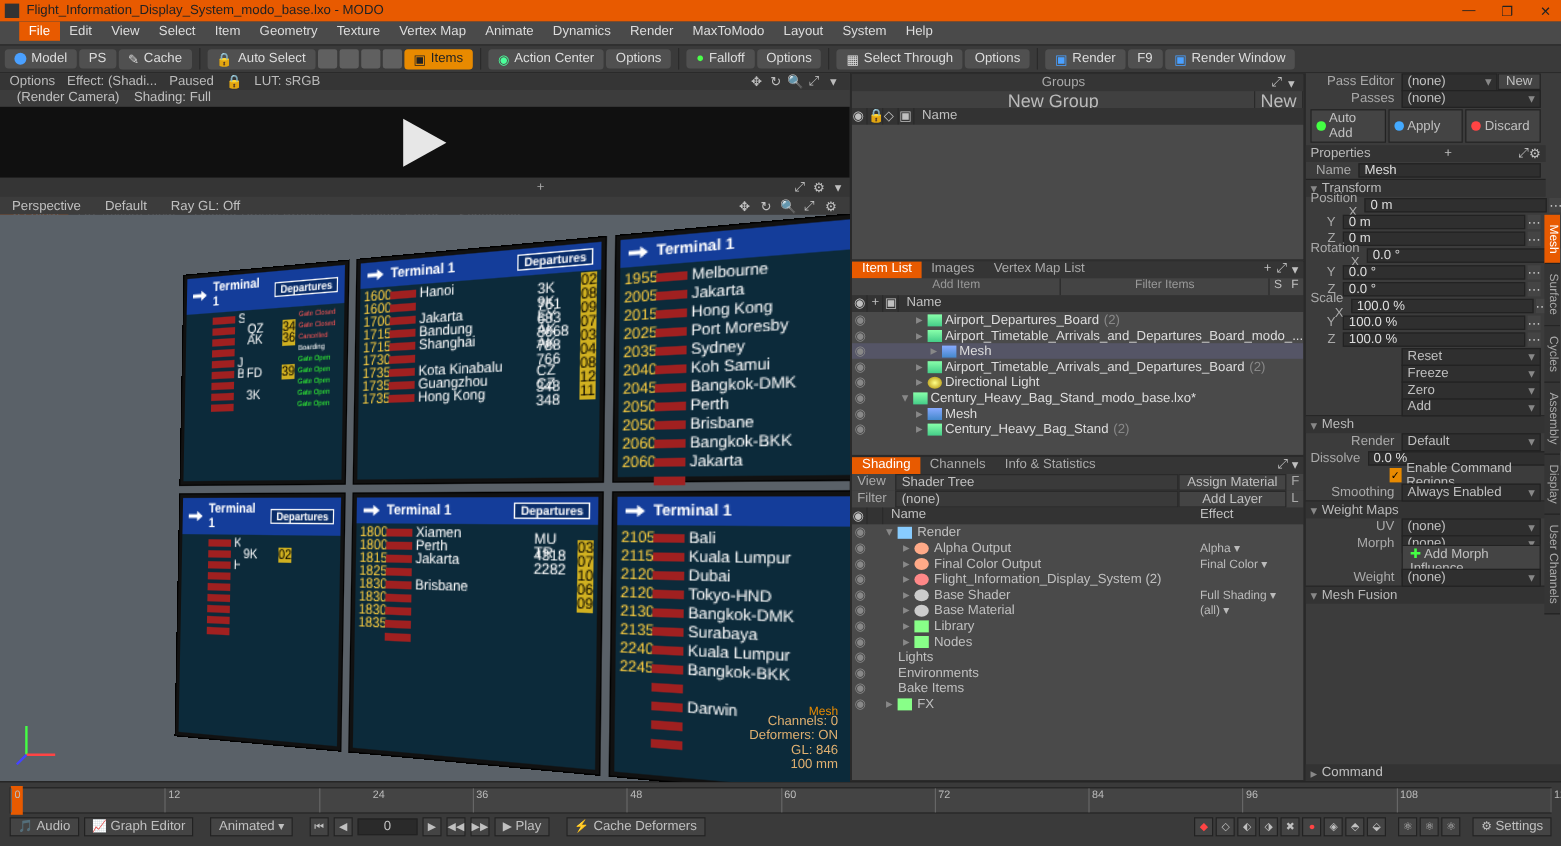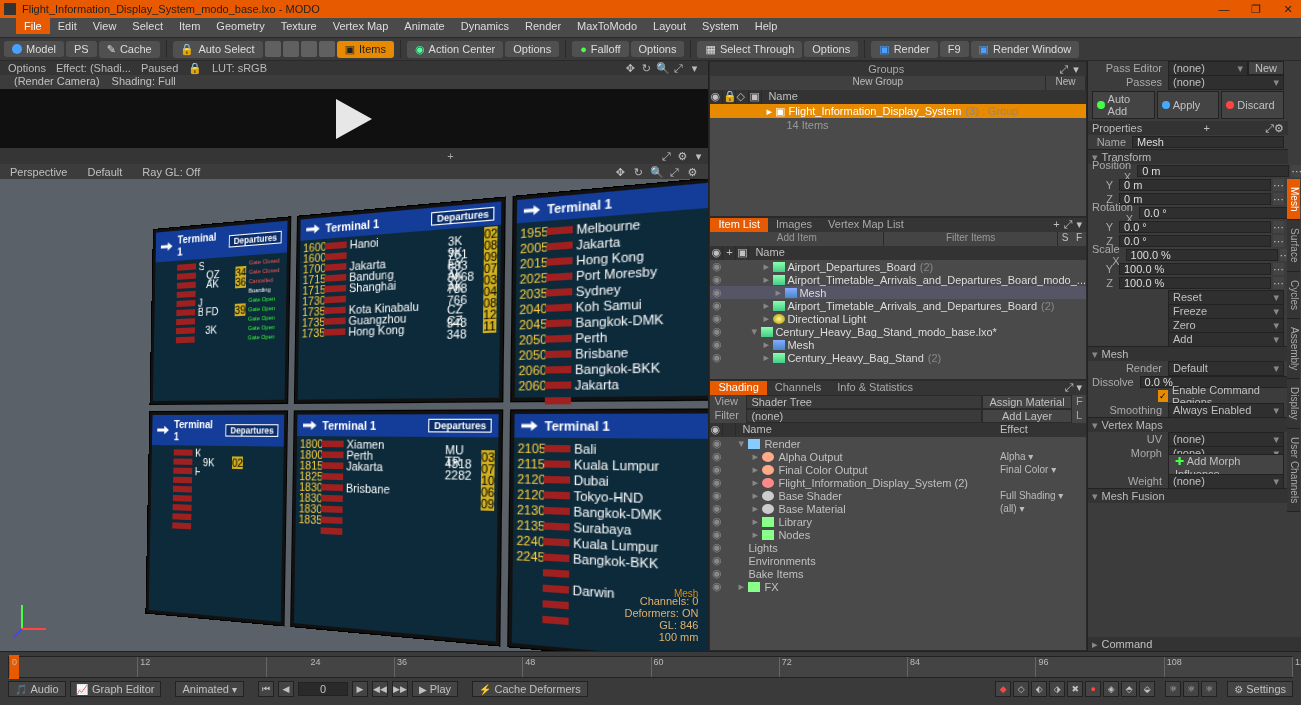--- a/index.html
+++ b/index.html
@@ -86,21 +86,21 @@
   .rightcol { flex: 1; display: flex; flex-direction: column; }
 
   .panel { background: #3c3c3c; border: 1px solid #2a2a2a; display: flex; flex-direction: column; }
   .panel .phdr { height: 14px; background: #353535; display: flex; align-items: center; font-size: 10px; padding: 0 4px; }
   .panel .phdr .ptitle { flex: 1; text-align: center; color: #aaa; }
   .panel .phdr .pico { width: 12px; text-align: center; cursor: pointer; }
 
   
   .groups { height: 156px; }
   .groups .btnrow { height: 14px; display: flex; background: #404040; }
-  .groups .btnrow .btn { flex: 1; text-align: center; font-size: 10px; color: #bbb; border-right: 1px solid #2a2a2a; cursor: pointer; }
+  .groups .btnrow .btn { flex: 1; text-align: center; font-size: 15px; color: #bbb; border-right: 1px solid #2a2a2a; cursor: pointer; }
   .groups .tblhdr { height: 14px; background: #333; display: flex; font-size: 10px; }
   .groups .tblhdr .iconcol { width: 13px; border-right: 1px solid #2a2a2a; }
   .groups .tblhdr .namecol { flex: 1; padding-left: 6px; }
   .groups .row { display: flex; align-items: center; background: #555; font-size: 10px; height: 14px; }
   .groups .row.selected { background: #e88a00; color: #fff; }
   .groups .row .ic { width: 13px; text-align: center; }
   .groups .row .meta { color: #888; margin-left: 4px; }
   .groups .body { flex: 1; background: #4a4a4a; overflow: hidden; }
 
   
@@ -809,34 +809,20 @@
           <span class="btn" style="flex:0 0 40px">New</span>
         </div>
         <div class="tblhdr">
           <span class="iconcol">◉</span>
           <span class="iconcol">🔒</span>
           <span class="iconcol">◇</span>
           <span class="iconcol">▣</span>
           <span class="namecol">Name</span>
         </div>
         <div class="body">
-          <div class="row selected">
-            <span class="ic"></span>
-              <span class="ic"></span>
-              <span class="ic"></span>
-              <span class="ic"></span>
-            <span style="padding-left:4px">▸ ▣ <span>Flight_Information_Display_System</span><span class="meta">(3) : Group</span></span>
-          </div>
-          <div class="row" style="background:#4a4a4a;color:#999">
-            <span class="ic"></span>
-              <span class="ic"></span>
-              <span class="ic"></span>
-              <span class="ic"></span>
-            <span style="padding-left:24px">14 Items</span>
-          </div>
         </div>
       </div>
 
       <div class="panel itemlist">
         <div class="tabs" id="itemtabs">
         <div class="t active">Item List</div>
             <div class="t">Images</div>
             <div class="t">Vertex Map List</div>
             <div class="rhs">
               <span>+</span> 
@@ -1238,21 +1224,21 @@
               <span class="lbl">Smoothing</span>
               <span class="dd">
                 <span>Always Enabled</span>
               </span>
             </div>
       </div>
 
       <div class="section">
         <div class="shdr">
               <span class="caret">▾</span>
-              <span>Vertex Maps</span>
+              <span>Weight Maps</span>
             </div>
         <div class="prow">
               <span class="lbl">UV</span>
               <span class="dd">
                 <span>(none)</span>
               </span>
             </div>
         <div class="prow">
               <span class="lbl">Morph</span>
               <span class="dd">

